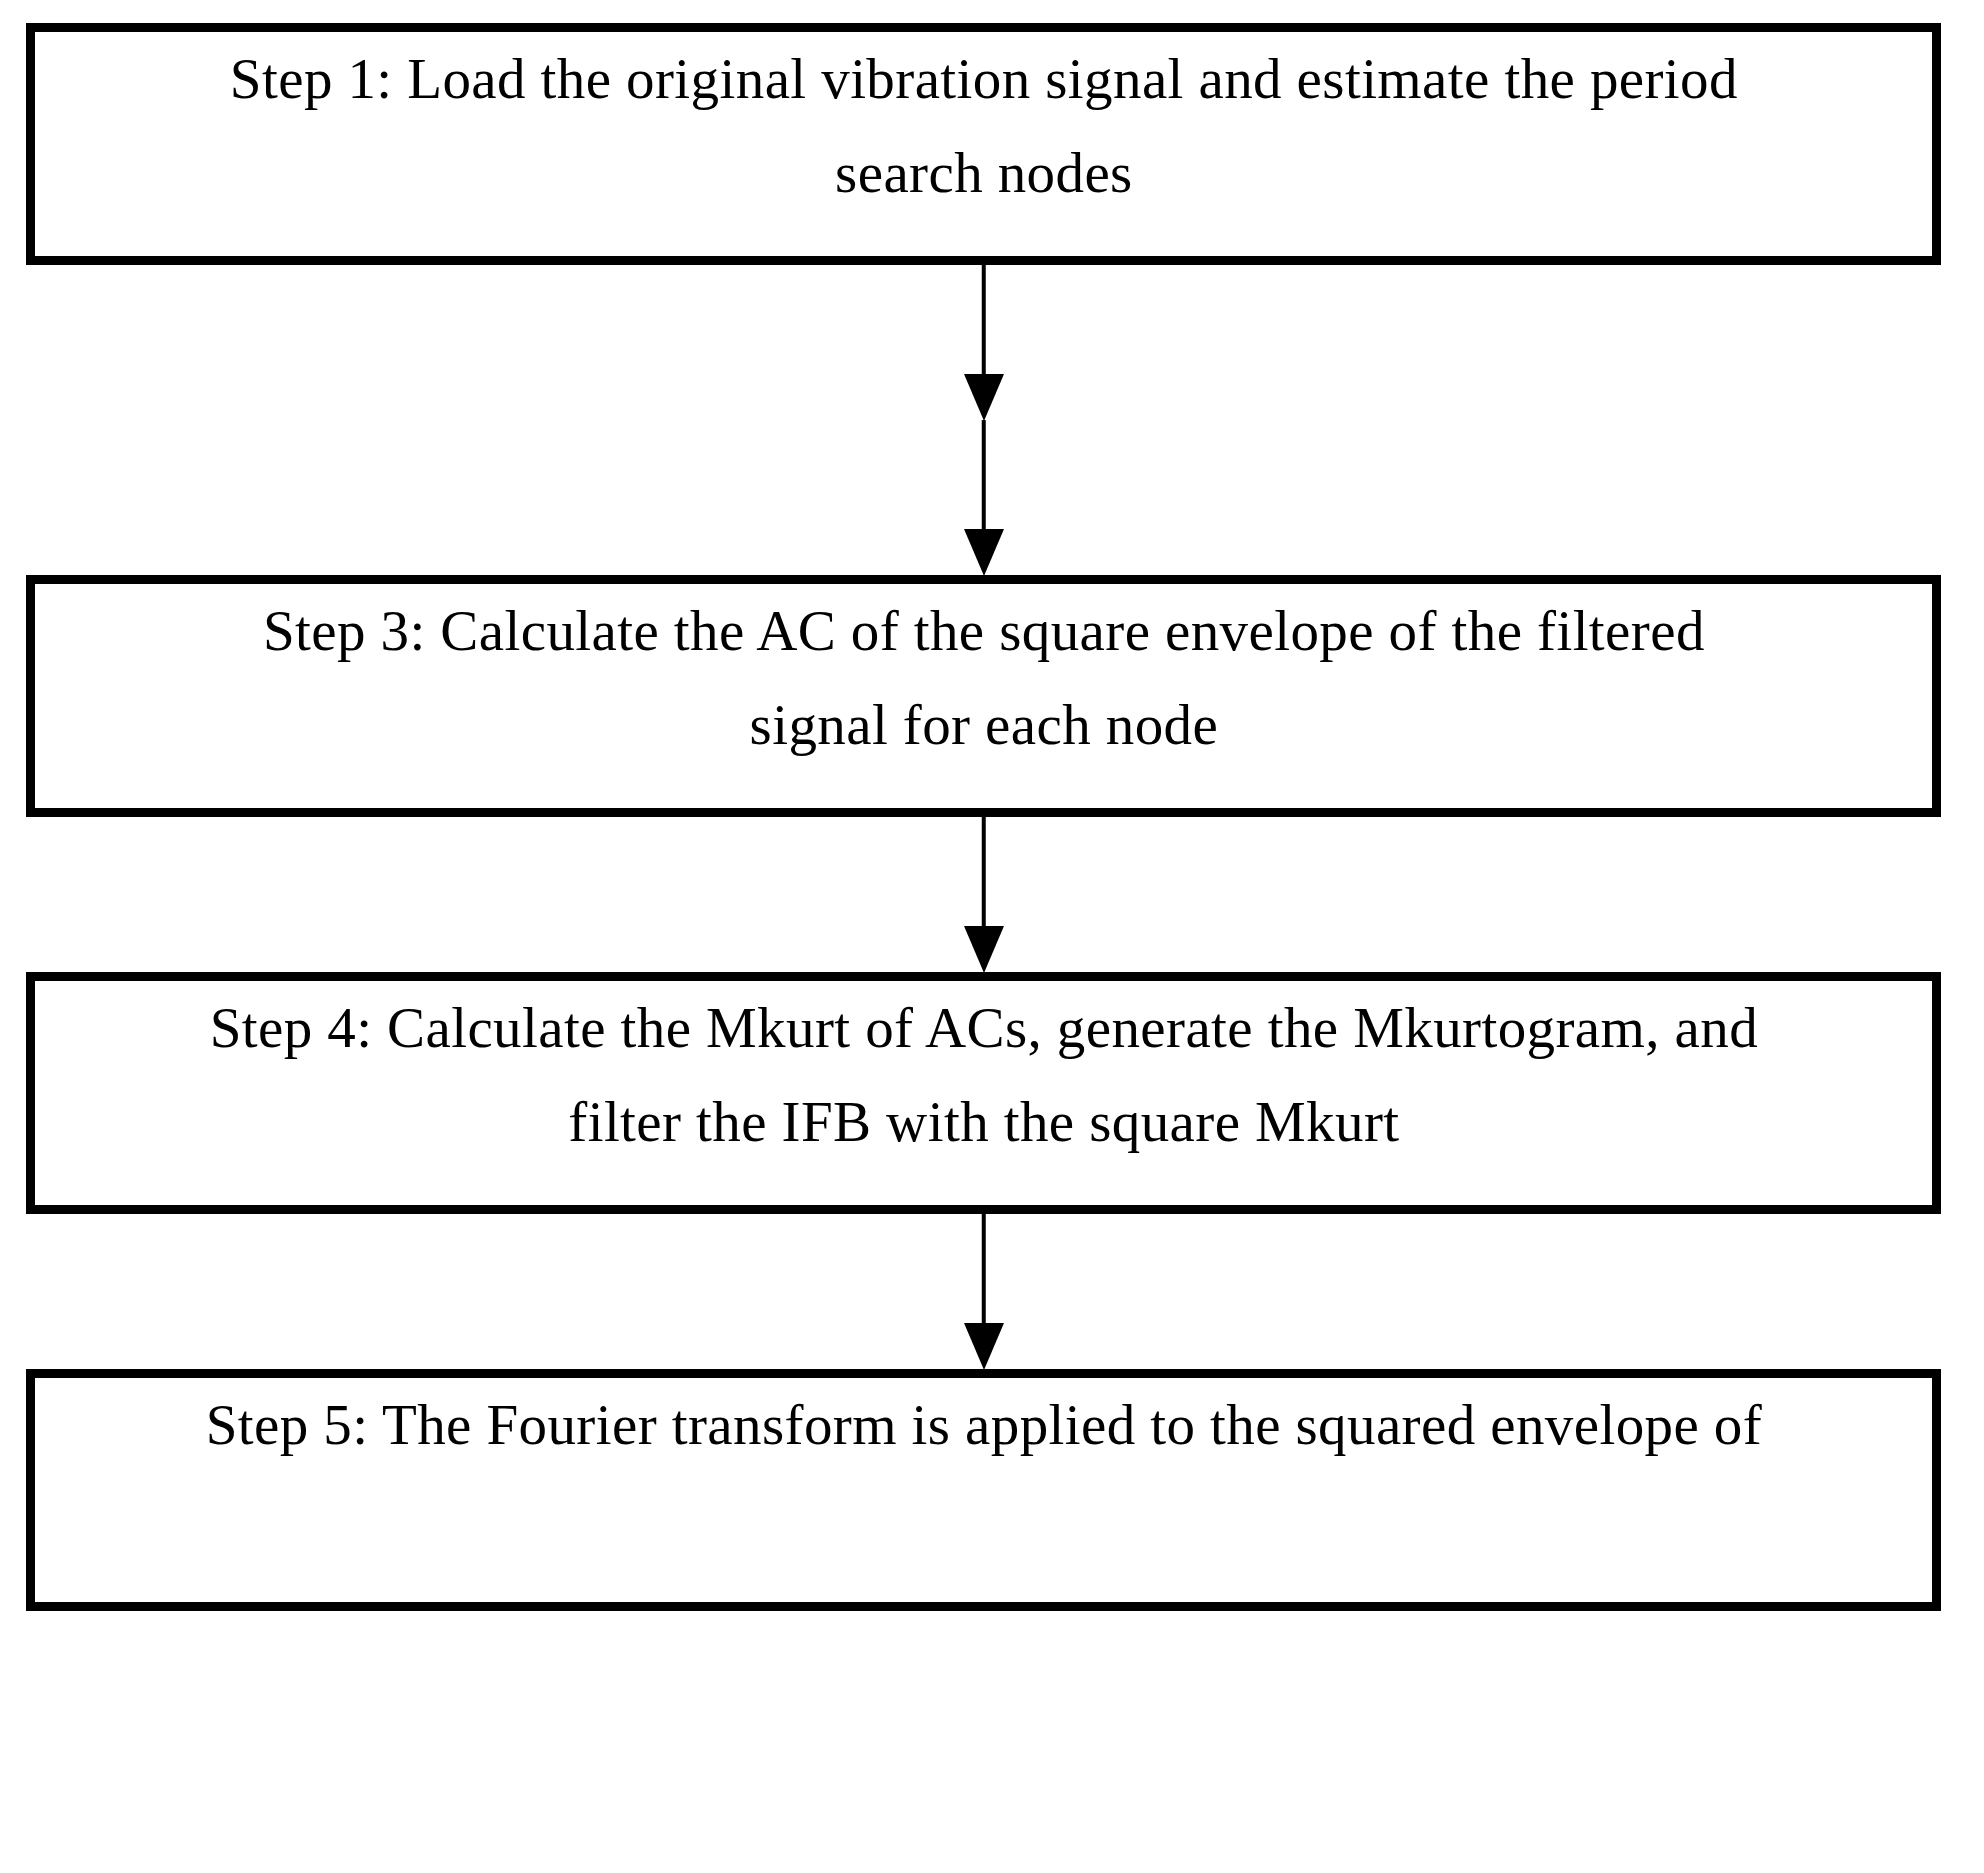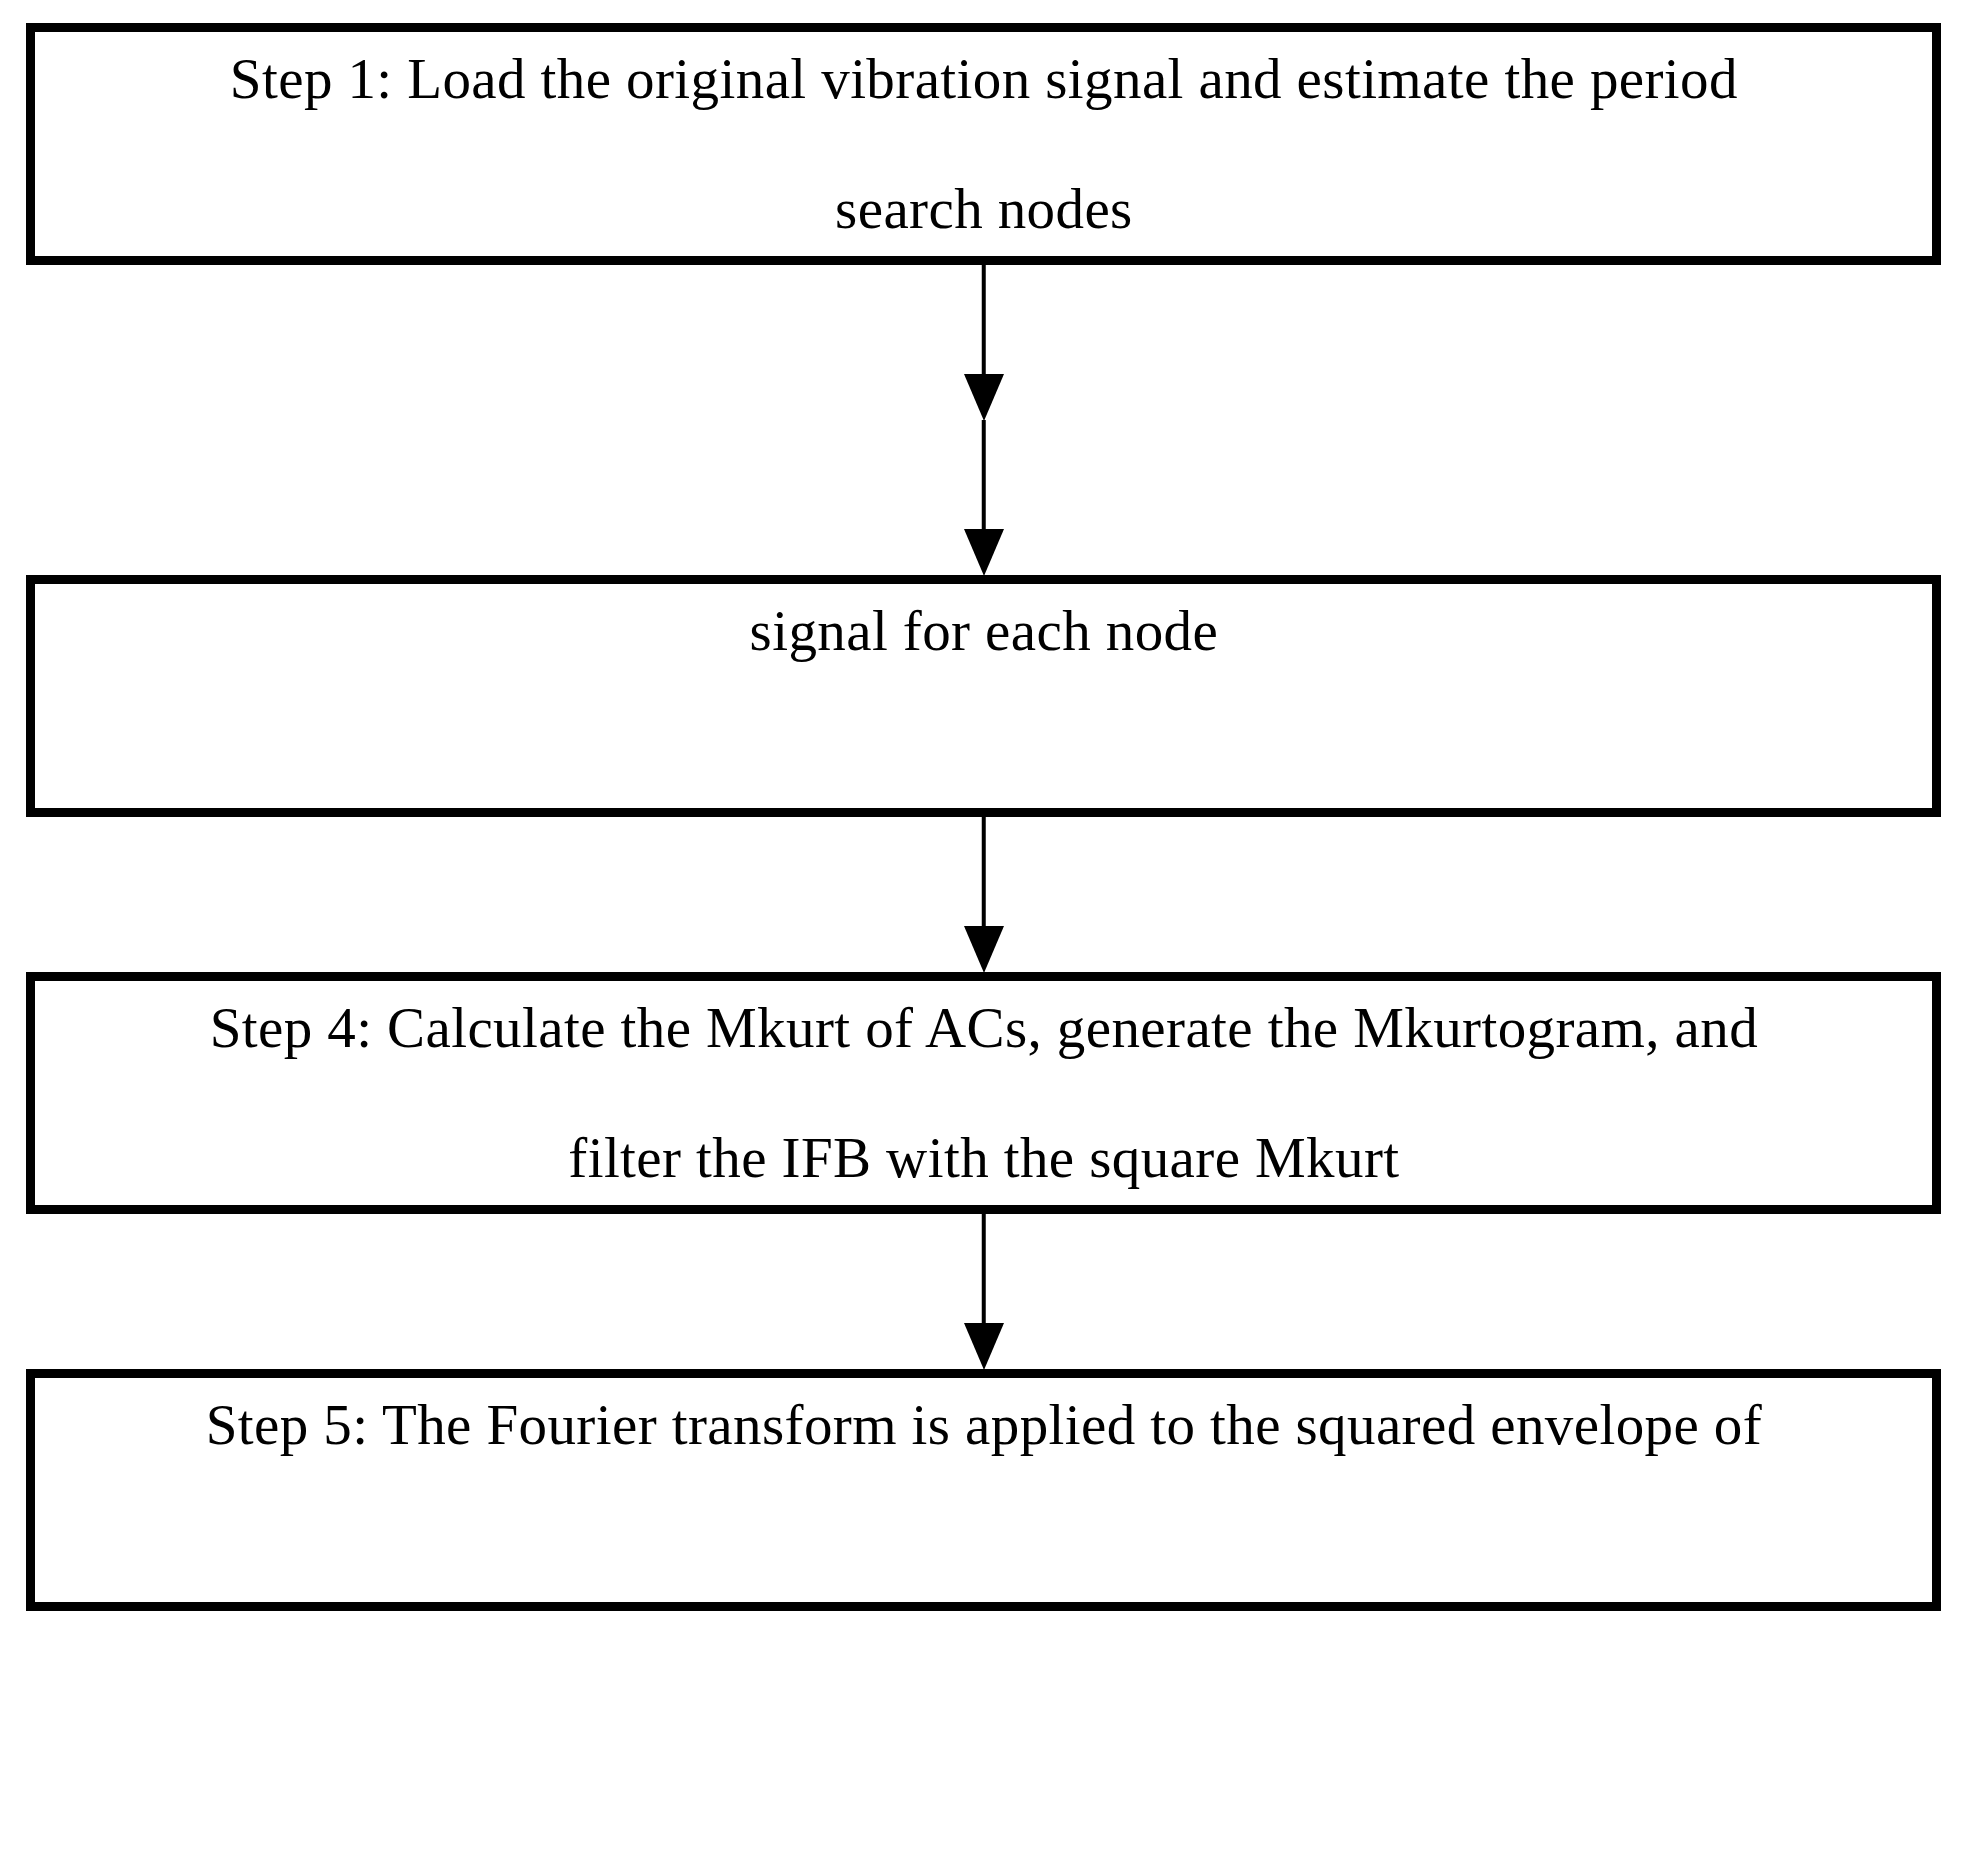--- a/index.html
+++ b/index.html
@@ -18,21 +18,21 @@
     display: block;
   }
   .box {
     box-sizing: border-box;
     width: 1915px;
     height: 242px;
     border: 9.8px solid #000000;
     background: #ffffff;
     display: flex;
     flex-direction: column;
-    justify-content: space-between;
+    justify-content: flex-start;
     align-items: center;
     text-align: center;
   }
   .box .line {
     font-size: 57px;
     line-height: 94px;
     color: #000000;
     white-space: nowrap;
     letter-spacing: 0.4px;
   }
@@ -77,20 +77,21 @@
     <div class="head"></div>
   </div>
 
 
   <div class="arrow">
     <div class="shaft"></div>
     <div class="head"></div>
   </div>
 
   <div class="box">
+    <div class="line">Step 3: Calculate the AC of the square envelope of the filtered</div>
     <div class="line">signal for each node</div>
   </div>
 
   <div class="arrow">
     <div class="shaft"></div>
     <div class="head"></div>
   </div>
 
   <div class="box">
     <div class="line">Step 4: Calculate the Mkurt of ACs, generate the Mkurtogram, and</div>

